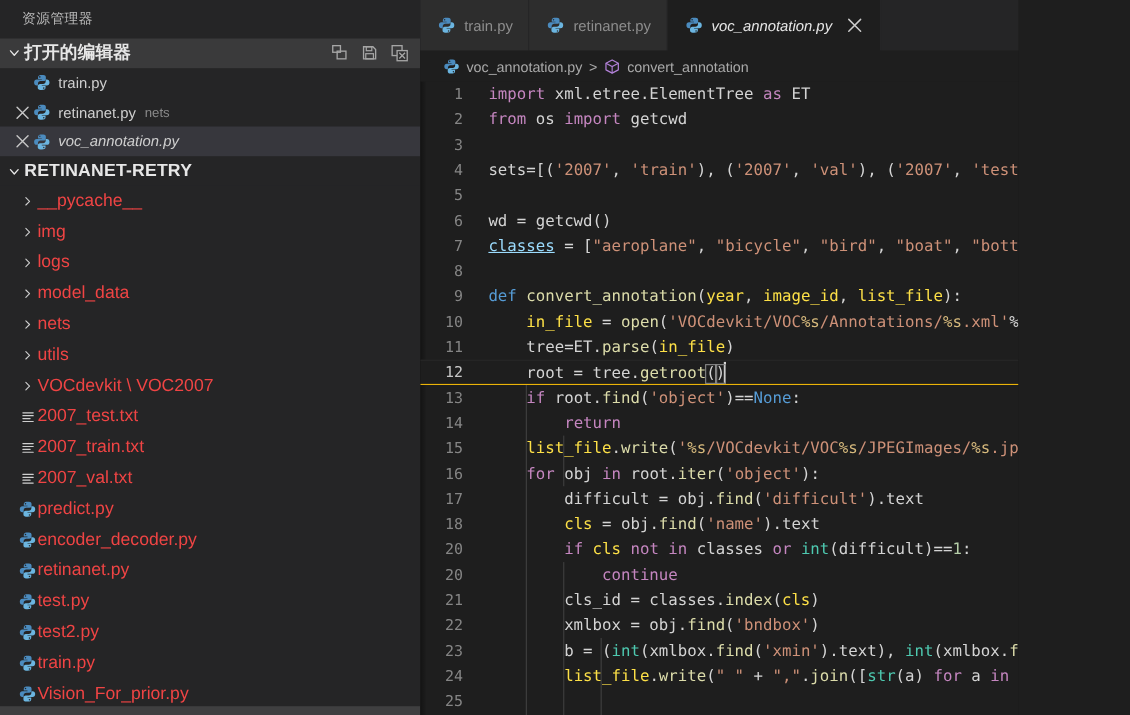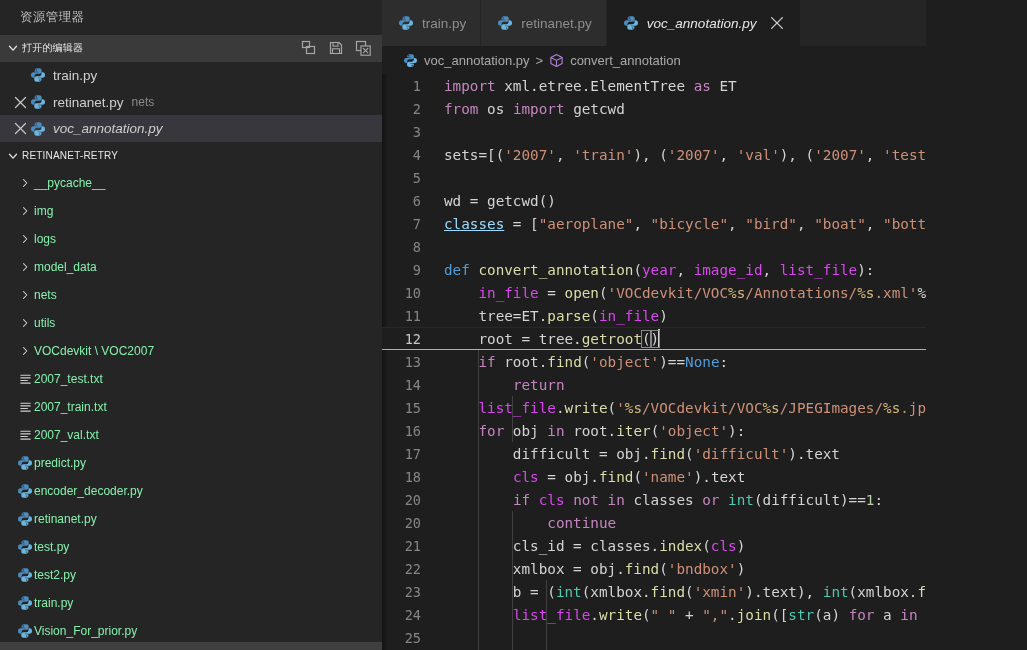--- a/index.html
+++ b/index.html
@@ -37,21 +37,21 @@
     position: relative;
   }
   .section-header.plain { background: transparent; }
   .chevron {
     width: 18px; height: 18px;
     display: inline-flex; align-items: center; justify-content: center;
     flex: 0 0 18px;
   }
   .chevron svg { display:block; }
   .section-label {
-    font-size: 10px; font-weight: normal;
+    font-size: 16px; font-weight: bold;
     color: #e7e7e7;
     letter-spacing: .2px;
     white-space: nowrap;
   }
   .section-actions {
     margin-left: auto;
     display: flex; align-items: center;
     gap: 10px;
     padding-right: 10px;
   }
@@ -87,21 +87,21 @@
     height: 28px;
     display: flex; align-items: center;
     padding-left: 16px;
     cursor: pointer;
     white-space: nowrap;
   }
   .tree-row .arrow {
     width: 18px; flex: 0 0 18px;
     display: flex; align-items: center; justify-content: center;
   }
-  .tree-label { font-size: 12px; color: #86efac; }
+  .tree-label { font-size: 16px; color: #ef4444; }
   .sidebar-bottombar {
     height: 8px; background: #3f3f40; width: 382px;
   }
 
   
   .editor-area {
     flex: 1 1 auto;
     display: flex; flex-direction: column;
     background: #1e1e1e;
     position: relative;
@@ -183,21 +183,21 @@
     user-select: none;
   }
   .code-line.current .gut { color: #c6c6c6; }
   .code-text { position: relative; white-space: pre; }
 
   
   .t-kw   { color: #c586c0; }   
   .t-kw2  { color: #569cd6; }   
   .t-str  { color: #ce9178; }
   .t-fn   { color: #dcdcaa; }
-  .t-var  { color: #d946ef; }
+  .t-var  { color: #fde047; }
   .t-num  { color: #b5cea8; }
   .t-plain{ color: #d4d4d4; }
   .t-type { color: #4ec9b0; }
   .t-esc  { color: #d7ba7d; }
   .t-under{ color: #9cdcfe; text-decoration: underline; }
 
   .indent-guide {
     position: absolute;
     top: 0; bottom: 0;
     width: 1px;

